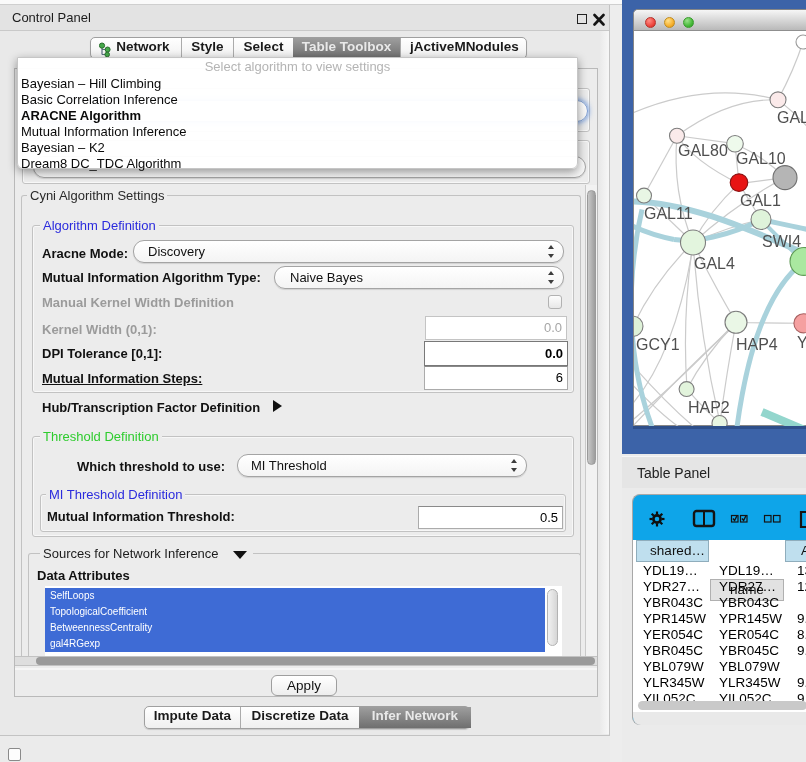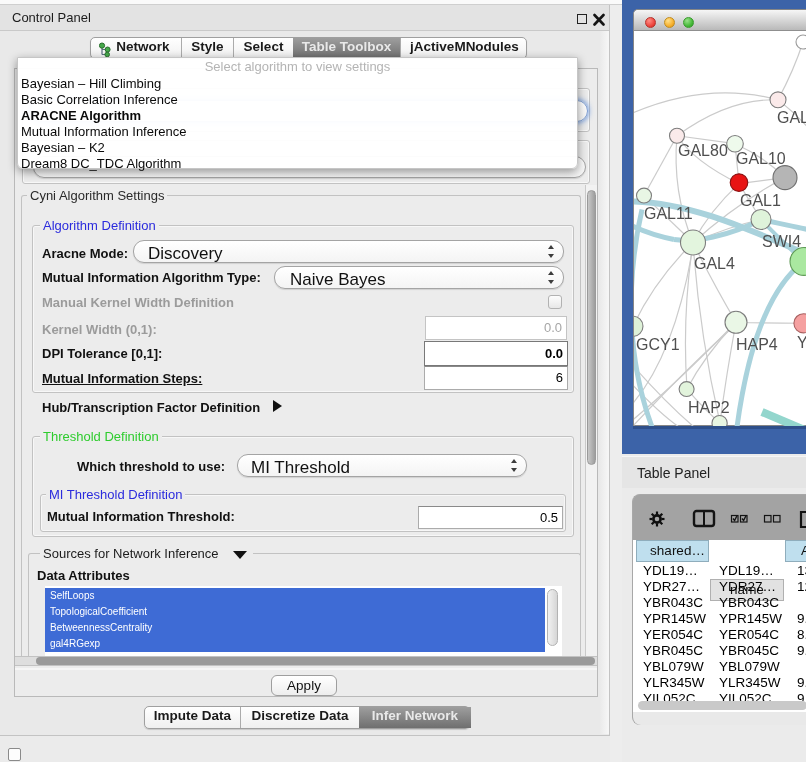--- a/index.html
+++ b/index.html
@@ -2,21 +2,21 @@
 <html><head><meta charset="utf-8">
 <style>
 *{margin:0;padding:0;box-sizing:border-box;}
 body{font-family:"Liberation Sans",sans-serif;}
 #root{position:relative;width:806px;height:762px;background:#ebebeb;overflow:hidden;}
 .abs{position:absolute;}
 .lbl{position:absolute;font-size:13px;color:#111;font-weight:bold;white-space:nowrap;}
 .dis{color:#9b9b9b;}
 .grp{position:absolute;border:1px solid #c2c2c2;border-radius:3px;box-shadow:inset 0 0 0 1px rgba(255,255,255,.6);}
 .gtitle{position:absolute;font-size:13px;background:#ececec;padding:0 3px;white-space:nowrap;}
-.combo{position:absolute;background:linear-gradient(#ffffff,#f4f4f4);border:1px solid #a4a4a4;border-radius:11px;font-size:17px;color:#111;box-shadow:0 1px 1px rgba(0,0,0,.12);}
+.combo{position:absolute;background:linear-gradient(#ffffff,#f4f4f4);border:1px solid #a4a4a4;border-radius:11px;font-size:13px;color:#111;box-shadow:0 1px 1px rgba(0,0,0,.12);}
 .combo .t{position:absolute;left:14px;top:3px;}
 .car{position:absolute;right:8px;top:50%;width:7px;height:13px;margin-top:-6.5px;}
 .car:before{content:"";position:absolute;left:0;top:0;border:3.5px solid transparent;border-bottom:4.5px solid #3c3c3c;border-top:none;}
 .car:after{content:"";position:absolute;left:0;bottom:0;border:3.5px solid transparent;border-top:4.5px solid #3c3c3c;border-bottom:none;}
 .fld{position:absolute;background:#fff;border:1px solid #ababab;border-top-color:#8a8a8a;font-size:13px;text-align:right;padding-right:4px;}
 .tabbar{position:absolute;background:linear-gradient(#ffffff,#f0f0f0);border:1px solid #9f9f9f;border-radius:5px;box-shadow:0 1px 1px rgba(0,0,0,.15);}
 .tab{position:absolute;top:0;height:100%;font-size:13.5px;font-weight:bold;color:#1a1a1a;text-align:center;border-left:1px solid #ababab;}
 .tab.first{border-left:none;}
 .tab span{position:relative;top:1px;}
 .tab.sel{background:linear-gradient(#9e9e9e,#6f6f6f);color:#e9e9e9;border-left:none;}
@@ -232,21 +232,21 @@
       </g>
     </svg>
   </div>
 
   <div class="abs" style="left:633px;top:426px;width:173px;height:3px;background:#2e4f8a;"></div>
 
   <div class="abs" style="left:622px;top:456px;width:184px;height:32px;background:#e5e5e5;border-top:1px solid #f6f6f6;">
     <div class="abs" style="left:15px;top:8px;font-size:14px;color:#222;">Table Panel</div>
   </div>
 
-  <div class="abs" style="left:632px;top:494px;width:174px;height:231px;background:#a3a3a3;border:1px solid #a8a8a8;border-right:none;border-radius:8px 0 0 8px;">
+  <div class="abs" style="left:632px;top:494px;width:174px;height:231px;background:#0ea5e9;border:1px solid #a8a8a8;border-right:none;border-radius:8px 0 0 8px;">
 
     <svg class="abs" style="left:14px;top:14px;" width="160" height="22" viewBox="0 0 160 22">
       <g stroke="#0e0e0e" stroke-width="2.6" fill="none">
         <circle cx="10" cy="10" r="3.6"></circle>
         <g stroke-width="2.2">
           <line x1="10" y1="2.5" x2="10" y2="5.5"></line>
             <line x1="10" y1="14.5" x2="10" y2="17.5"></line>
           <line x1="2.5" y1="10" x2="5.5" y2="10"></line>
             <line x1="14.5" y1="10" x2="17.5" y2="10"></line>
           <line x1="4.7" y1="4.7" x2="6.8" y2="6.8"></line>

